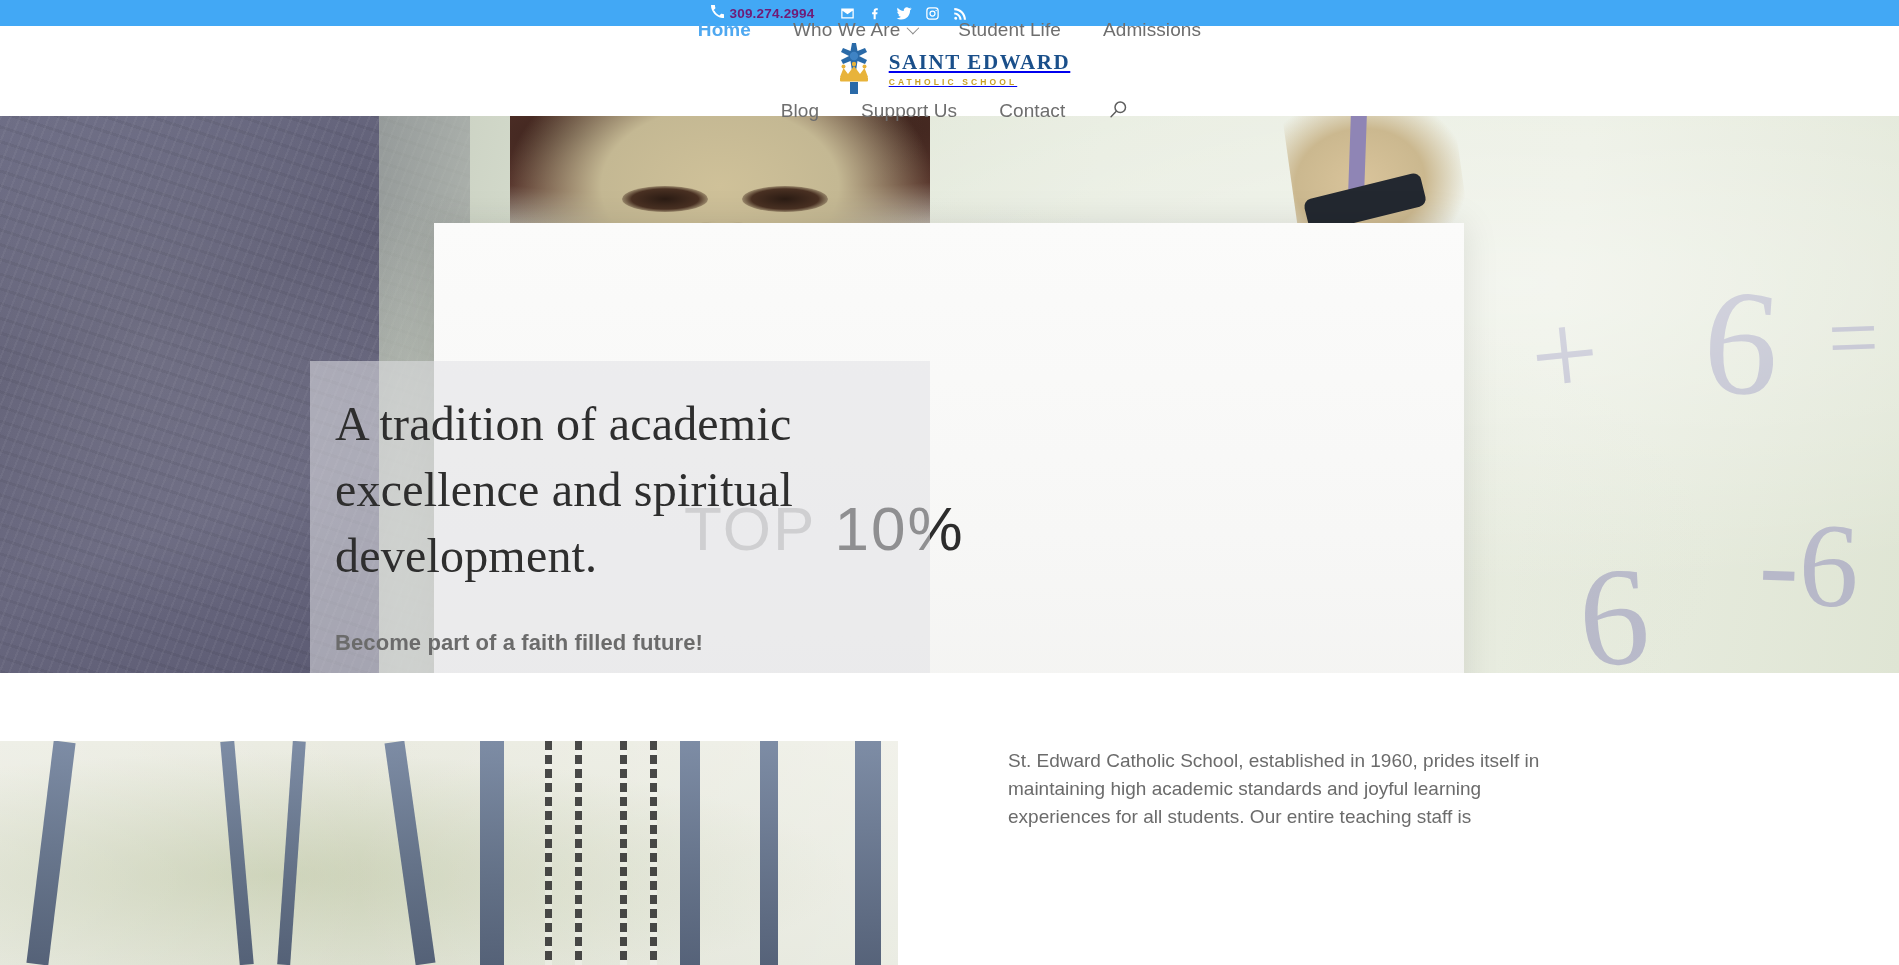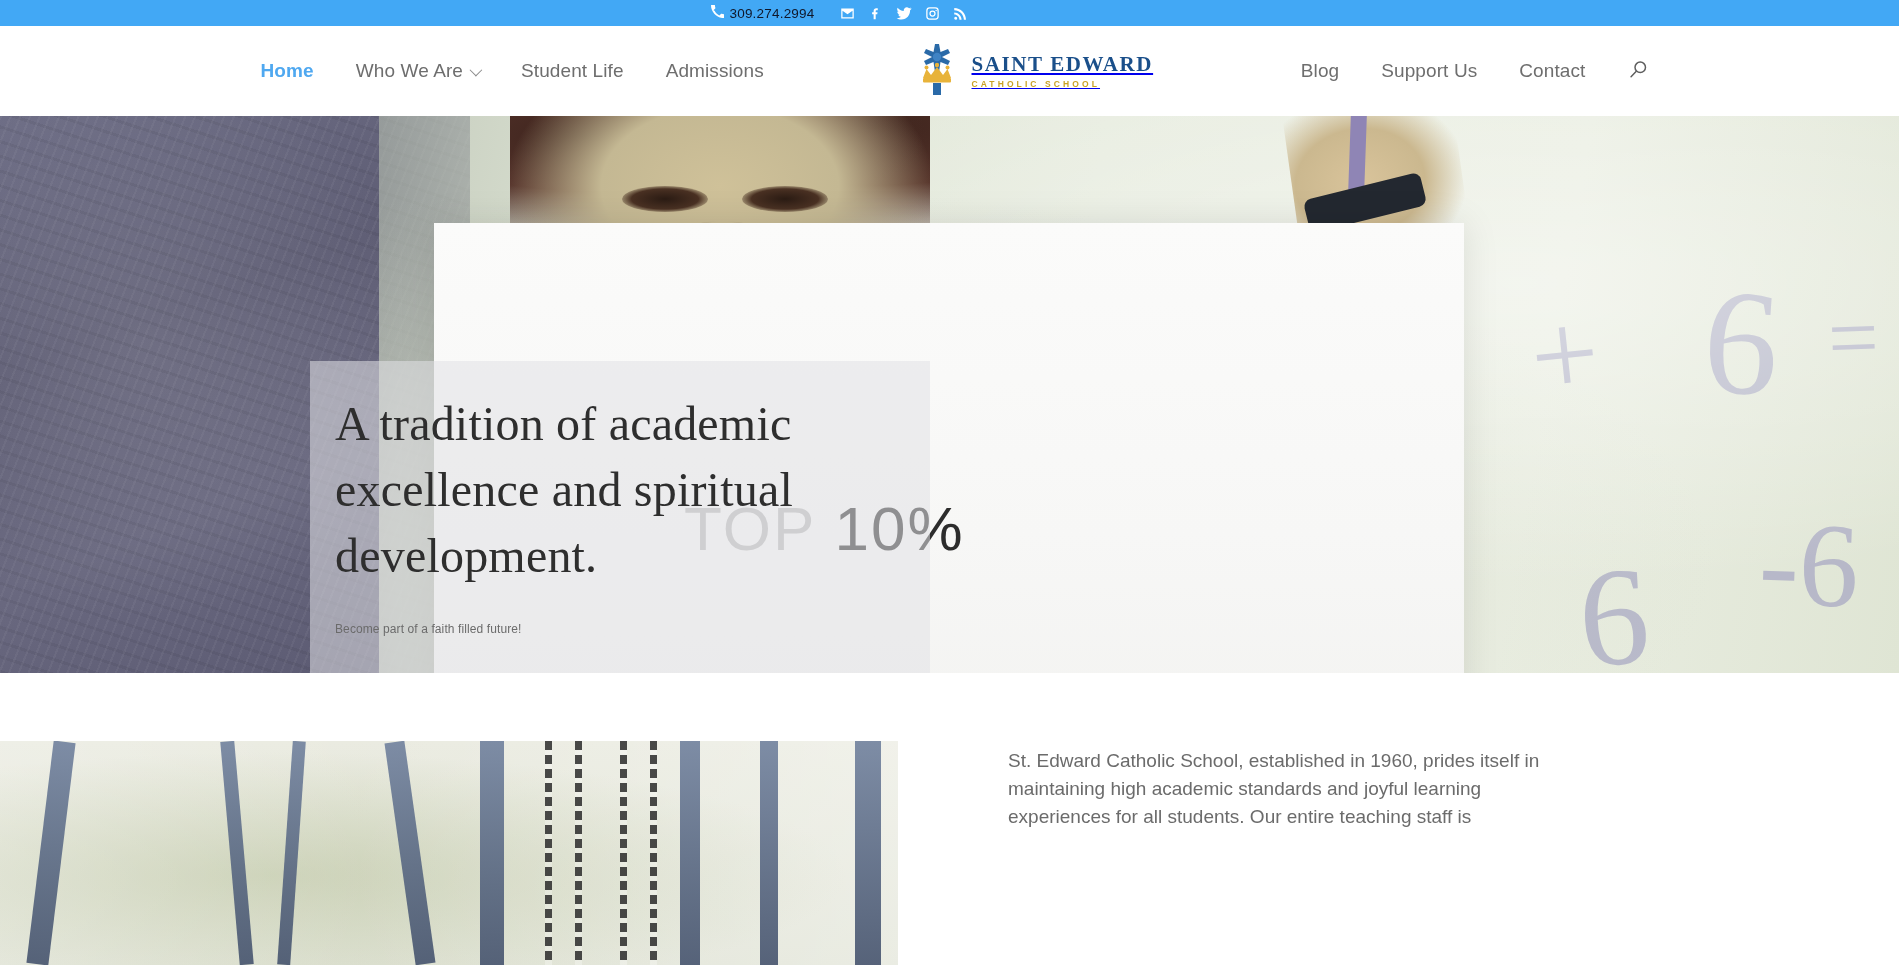--- a/index.html
+++ b/index.html
@@ -27,40 +27,41 @@
     transform:translateX(-110px);
   }
   .phone-block {
     display:flex;
     align-items:center;
     gap:6px;
     color:#ffffff;
     font-size:13.5px;
     letter-spacing:.2px;
   }
-  .phone-num { color:#0f172a; font-size:13.5px; }
+  .phone-num { color:#701a75; font-size:13.5px;font-weight:bold; }
   .social-row { display:flex; align-items:center; gap:13px; margin-left:12px; }
   .social-row svg { display:block; }
   .ico-w { fill:#ffffff; }
 
   
   .header {
     height:90px;
     background:#ffffff;
     display:flex;
     align-items:center;
     justify-content:center;
     position:relative;
     z-index:5;
   }
   .nav-wrap {
     width:1420px;
     display:flex;
     align-items:center;
     justify-content:space-between;
+    flex-direction:column;
   }
   .nav-group { display:flex; align-items:center; }
   .nav-left { gap:0px; }
   .nav-item {
     font-size:19px;
     color:#6e6e6e;
     padding:0 21px;
     white-space:nowrap;
     display:flex;
     align-items:center;
@@ -226,24 +227,25 @@
   }
   .hero-title {
     font-family:"Liberation Serif", serif;
     font-size:48px;
     line-height:1.38;
     color:#2e2e2e;
     font-weight:normal;
     letter-spacing:.2px;
   }
   .hero-sub {
-    margin-top:32px;
-    font-size:12px;
+    margin-top:40px;
+    font-size:22px;
     color:#6b6b6b;
     letter-spacing:.1px;
+    font-weight:bold;
   }
 
   
   .welcome-sec {
     position:relative;
     height:292px;
     background:#ffffff;
     display:flex;
   }
   .play-photo {

